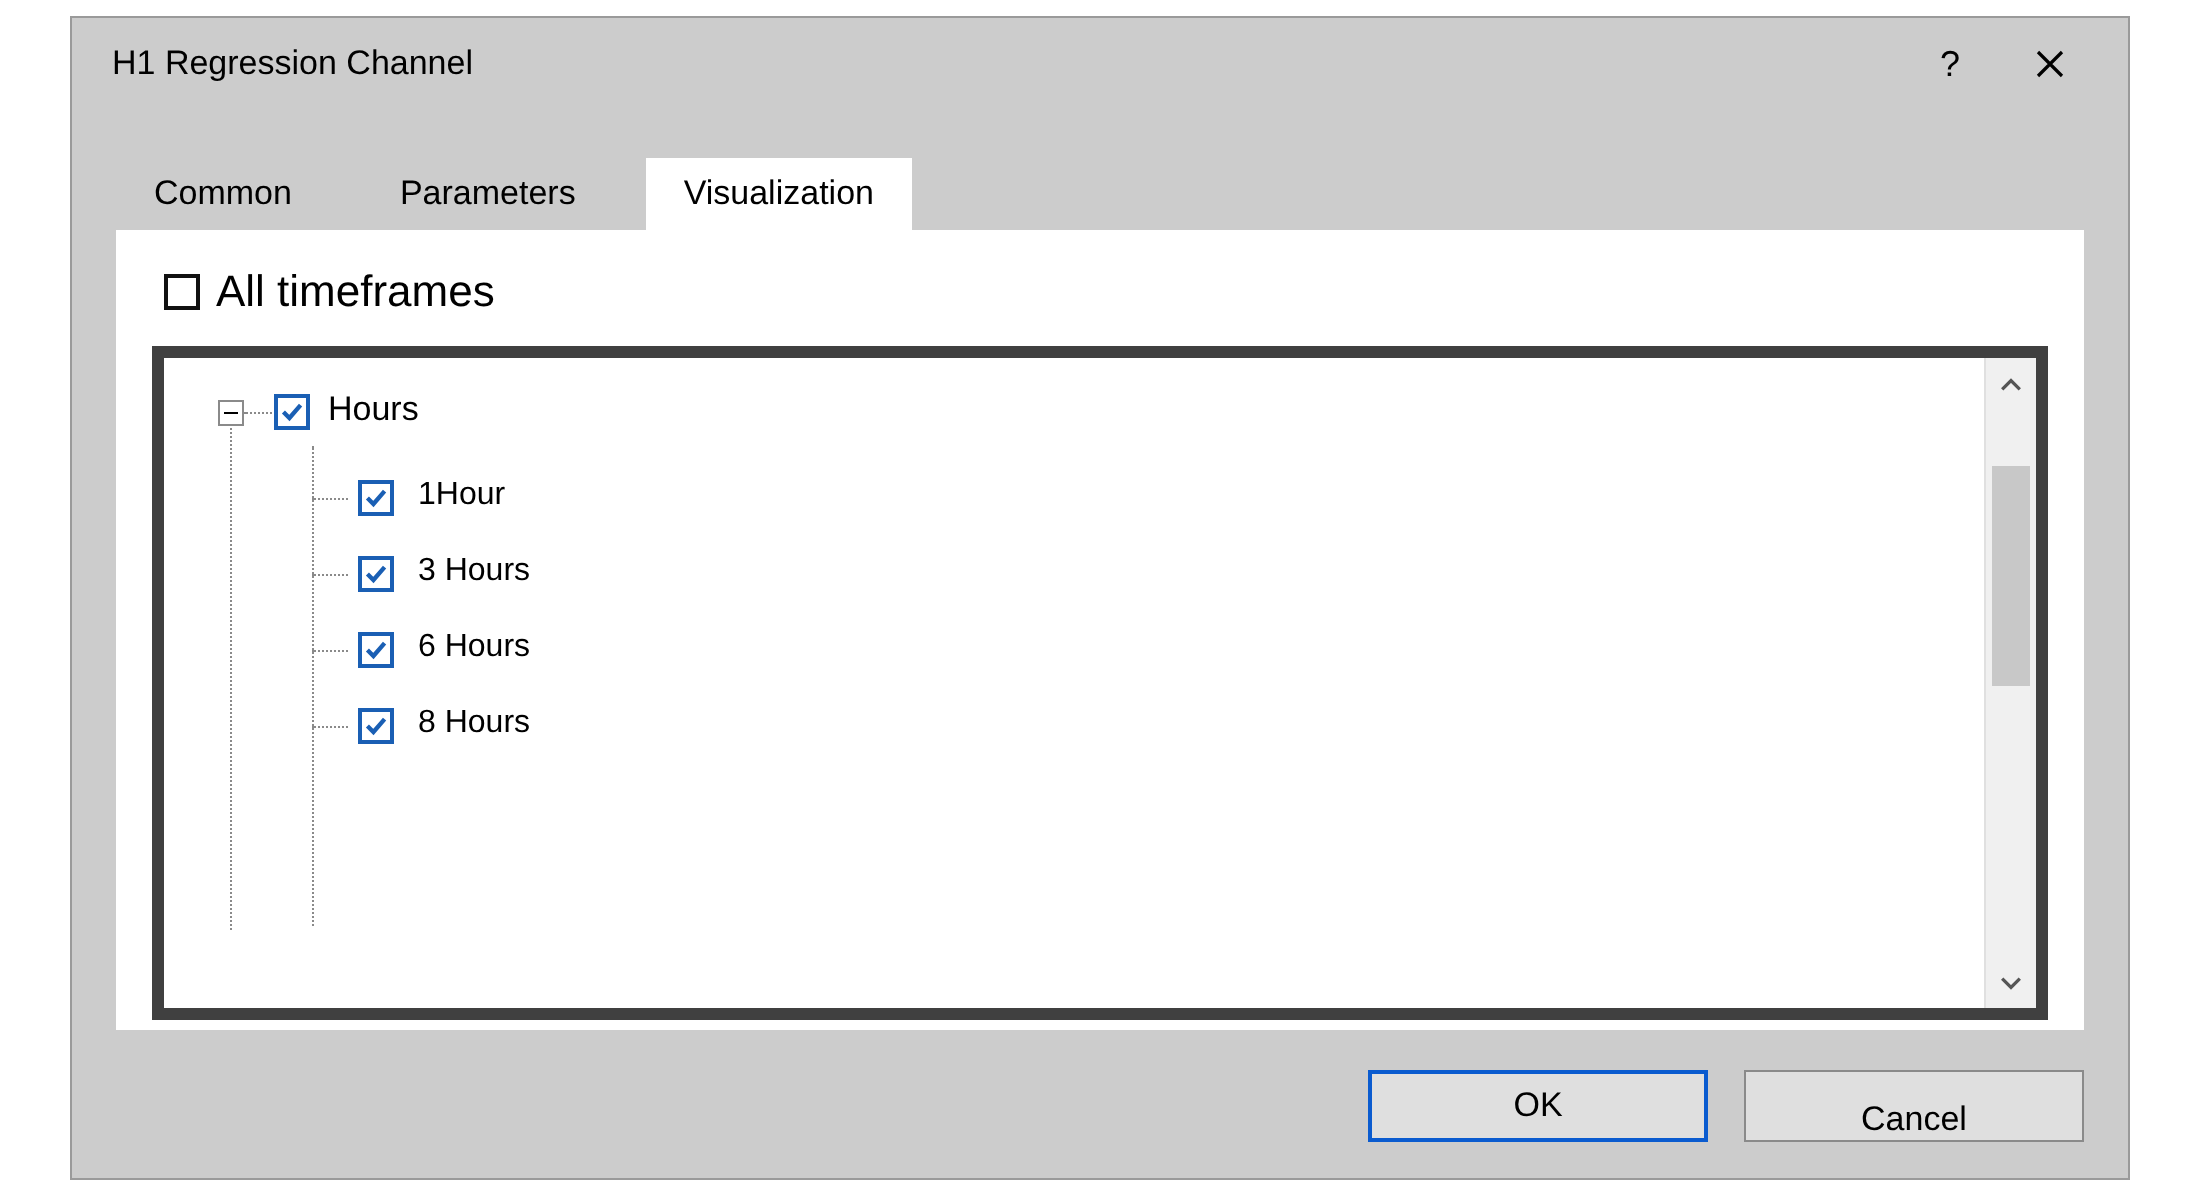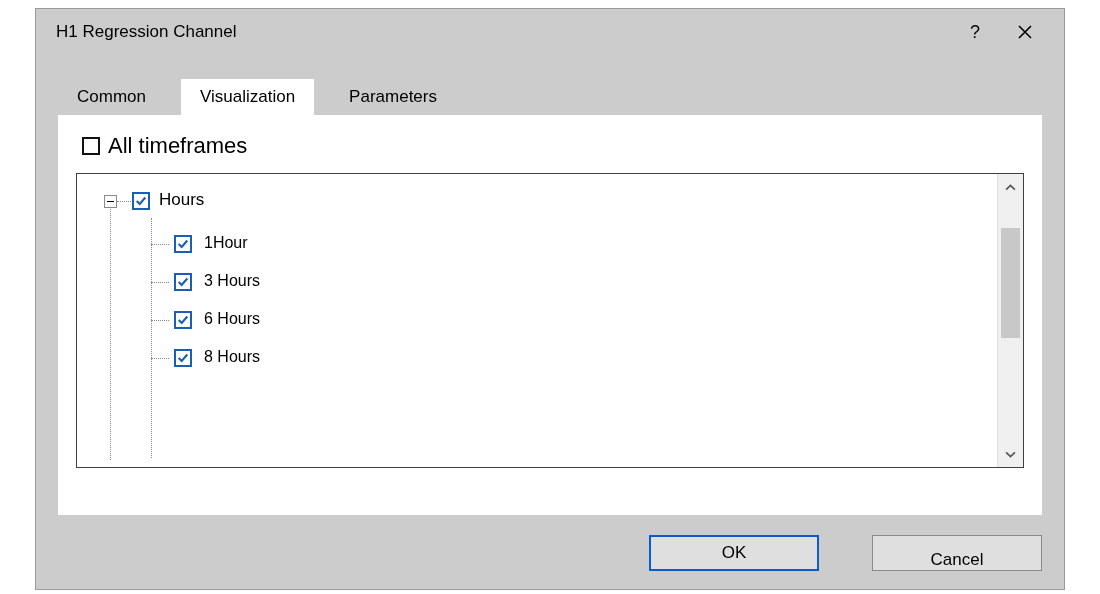--- a/index.html
+++ b/index.html
@@ -81,22 +81,22 @@
     }
     .cb {
       width: 18px; height: 18px;
       border: 2px solid #111;
       background: #fff;
       display: inline-block;
       position: relative;
     }
     .all-tf-label { font-size: 22px; }
     .tree-box {
-      border: 1px solid #404040;
-      height: 295px;
+      border: 6px solid #404040;
+      height: 337px;
       position: relative;
       overflow: hidden;
     }
     .tree {
       position: absolute;
       left: 0; top: 0; right: 28px; bottom: 0;
       padding: 8px 0 0 0;
     }
     .node-row {
       display: flex;
@@ -163,21 +163,20 @@
       right: 22px;
       bottom: 18px;
       display: flex;
       gap: 18px;
     }
     .btn {
       width: 170px; height: 36px;
       display:flex; align-items:center; justify-content:center;
       font-size: 17px;
       cursor: default;
-      margin-left: 35px;
     }
     .btn-ok {
       background: #dfdfdf;
       border: 2px solid #0a5bcf;
     }
     .btn-cancel {
       background: #dfdfdf;
       border: 1px solid #8a8a8a;
       align-items: flex-end;
     }
@@ -193,22 +192,22 @@
     </div>
     <div class="close-btn">
       <svg viewBox="0 0 16 16">
           <path d="M2 2 L14 14 M14 2 L2 14" stroke="#000" stroke-width="1.6"></path>
         </svg>
     </div>
   </div>
 
   <div class="tabs">
     <div class="tab"><span>Common</span></div>
+    <div class="tab"><span>Parameters</span></div>
     <div class="tab active"><span>Visualization</span></div>
-    <div class="tab"><span>Parameters</span></div>
   </div>
 
   <div class="panel">
     <div class="all-tf">
       <span class="cb"></span>
       <span class="all-tf-label">All timeframes</span>
     </div>
 
     <div class="tree-box">
       <div class="tree">

